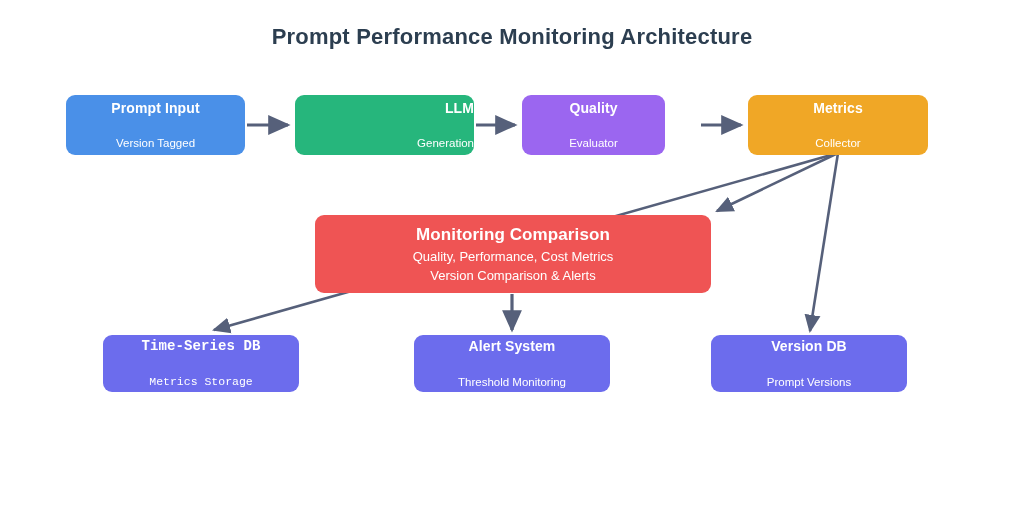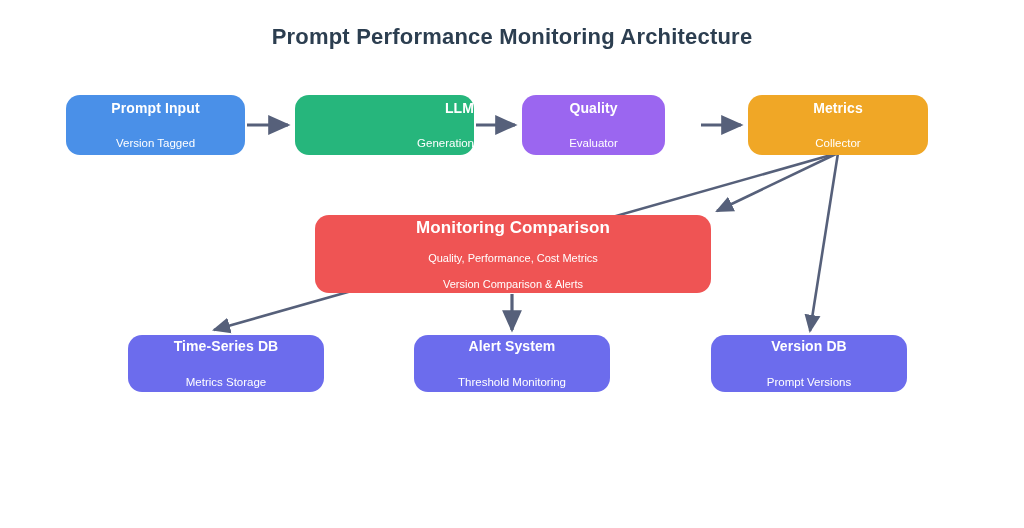--- a/index.html
+++ b/index.html
@@ -33,21 +33,21 @@
   svg.edges {
     position: absolute;
     left: 0;
     top: 0;
     width: 1024px;
     height: 528px;
     pointer-events: none;
   }
   .node {
     position: absolute;
-    border-radius: 14px;
+    border-radius: 9px;
     display: flex;
     flex-direction: column;
     align-items: center;
     justify-content: center;
     box-sizing: border-box;
     color: #ffffff;
     text-align: center;
     line-height: 1.25;
   }
   .node .n-title {
@@ -58,32 +58,32 @@
   .node .n-sub {
     font-size: 11.5px;
     font-weight: normal;
     margin-top: 19px;
   }
   .node.big .n-title {
     font-size: 17px;
     margin-bottom: 2px;
   }
   .node.big .n-sub {
-    font-size: 11px;
-    margin-top: 12px;
+    font-size: 13px;
+    margin-top: 2px;
   }
   
   #node-prompt-input { left: 66px;  top: 95px;  width: 179px; height: 60px; }
   #node-llm          { left: 295px; top: 95px;  width: 179px; height: 60px; align-items: flex-end; }
   #node-quality      { left: 522px; top: 95px;  width: 143px; height: 60px; }
   #node-metrics      { left: 748px; top: 95px;  width: 180px; height: 60px; }
   
   #node-dashboard    { left: 315px; top: 215px; width: 396px; height: 78px; }
   
-  #node-timeseries   { left: 128px; top: 335px; width: 196px; height: 57px; }
+  #node-timeseries   { left: 103px; top: 335px; width: 196px; height: 57px; font-family: Liberation Mono, monospace; }
   #node-alert        { left: 414px; top: 335px; width: 196px; height: 57px; }
   #node-version      { left: 711px; top: 335px; width: 196px; height: 57px; }
 </style>
 </head>
 <body>
 
 <div id="canvas">
 
   <div class="diagram-title">Prompt Performance Monitoring Architecture</div>
 

